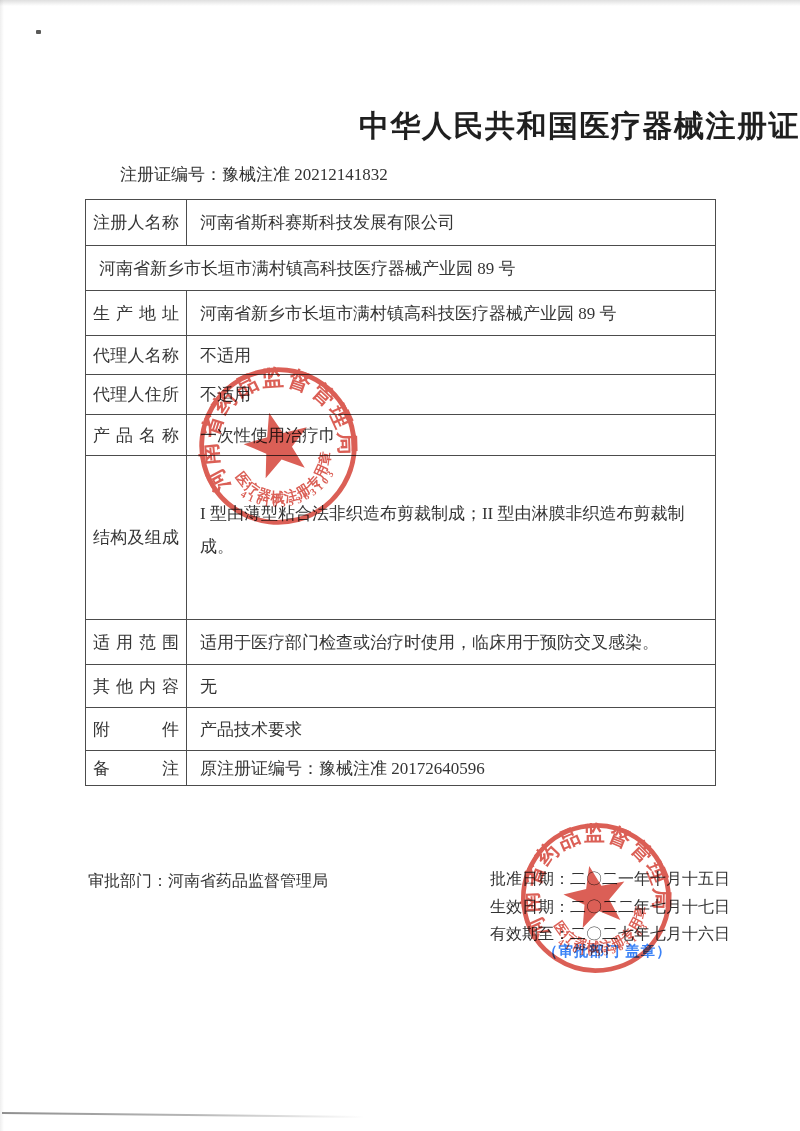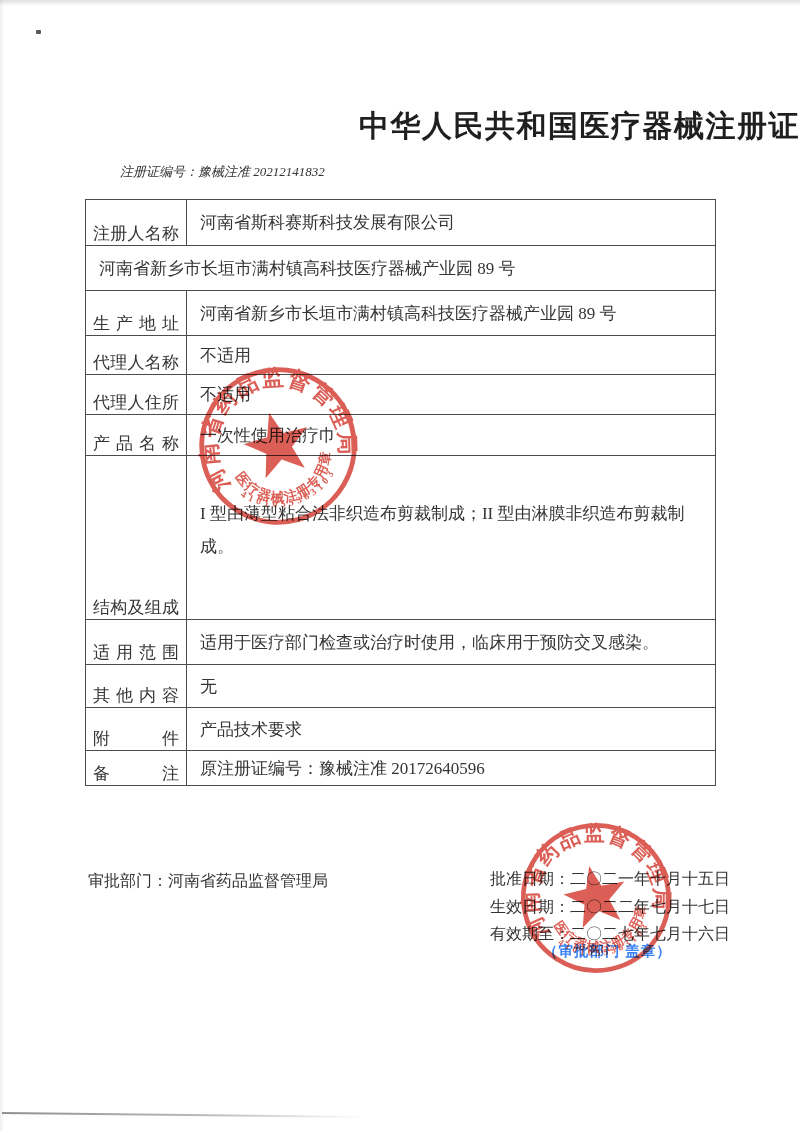--- a/index.html
+++ b/index.html
@@ -14,31 +14,31 @@
   .edge-left{position:absolute;left:0;top:0;width:4px;height:1131px;
     background:linear-gradient(to right,rgba(140,140,140,.14),rgba(255,255,255,0));}
   .speck{position:absolute;left:36px;top:30px;width:5px;height:4px;background:#5a5a58;border-radius:1px;}
   .scanline{position:absolute;left:2px;top:1114px;width:362px;height:2px;
     background:linear-gradient(to right,#8f8f8f,#b9b9b9 55%,rgba(255,255,255,0));
     transform:rotate(0.6deg);}
   .title{
     position:absolute;left:0;top:106px;width:800px;text-align:right;
     font-size:30px;font-weight:700;letter-spacing:1.5px;color:#1f1f1f;
   }
-  .certline{position:absolute;left:120px;top:163px;font-size:13px;color:#333;font-style:italic;}
+  .certline{position:absolute;left:120px;top:163px;font-size:17px;color:#333;}
   .tbl{
     position:absolute;left:85px;top:199px;width:631px;
     border:1.4px solid #4c4c4c;box-sizing:border-box;
     font-size:17px;color:#353535;
   }
   .row{display:flex;border-top:1px solid #4c4c4c;box-sizing:border-box;}
   .row:first-child{border-top:none;}
   .lbl{
     width:101px;flex:0 0 101px;border-right:1px solid #4c4c4c;box-sizing:border-box;
-    display:flex;align-items:flex-end;justify-content:center;
+    display:flex;align-items:center;justify-content:center;
   }
   .lbl span{display:inline-block;width:86px;text-align:justify;text-align-last:justify;}
   .val{flex:1;display:flex;align-items:center;padding:0 13px;line-height:33px;}
   .val.top{align-items:flex-start;padding-top:41px;}
   .footer{position:absolute;font-size:16px;color:#333;}
   .dept{left:88px;top:871px;}
   .dates{left:460px;top:865px;line-height:27.5px;margin-left:30px;}
   .stamp-hint{left:543px;top:942px;font-size:14.5px;color:#3b82f6;letter-spacing:1px;font-weight:bold;}
   .stamp{
     position:absolute;color:#d6493e;mix-blend-mode:multiply;opacity:.88;

